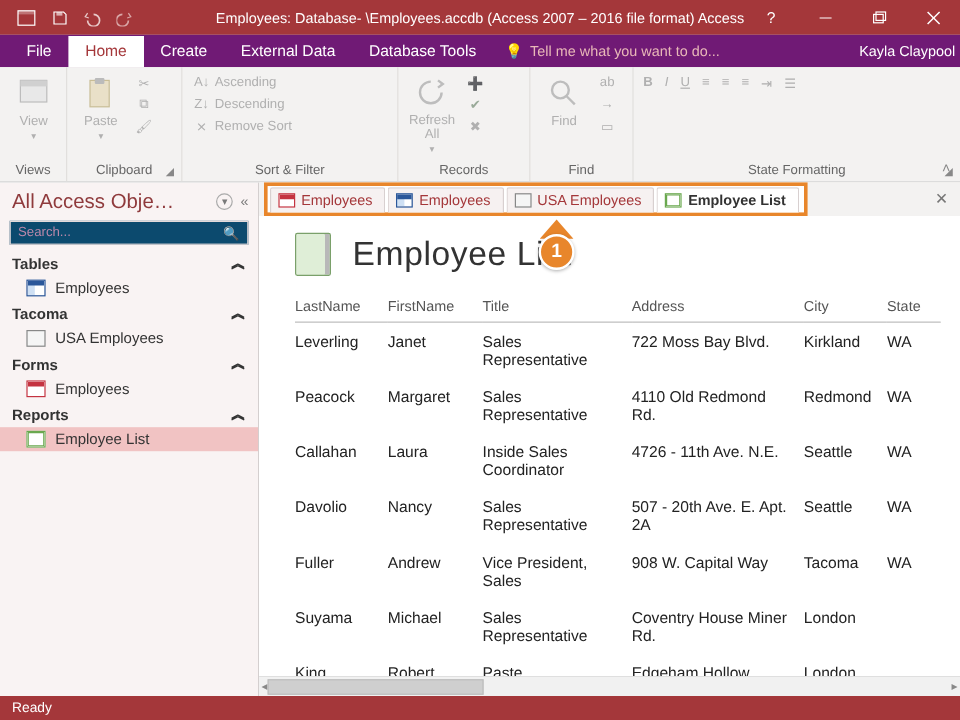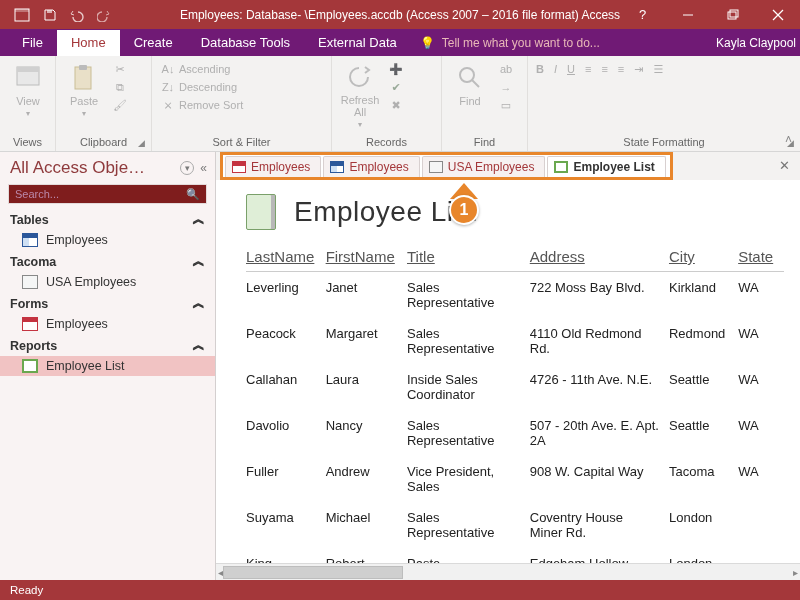--- a/index.html
+++ b/index.html
@@ -25,21 +25,21 @@
   .stack .row { display:flex; align-items:center; gap:4px; padding:1px 3px;}
   .stack .row .ic { width:14px;height:14px; display:inline-flex;align-items:center;justify-content:center;}
   .dim { color:#b0b0b0;}
   .collapse { position:absolute; right:8px; bottom:4px; color:#888; font-size:12px;}
   
   .workarea { display:flex; height: calc(600px - 29px - 27px - 96px - 20px); }
   .navpane { width:216px; background:#f9f3f3; border-right:1px solid #d4cfcf; display:flex; flex-direction:column; font-size:13px;}
   .navhead { display:flex; align-items:center; padding:6px 8px 4px 10px; color:#8f3a3c; font-size:17px; justify-content:space-between;}
   .navhead .txt { white-space:nowrap; overflow:hidden; text-overflow:ellipsis; max-width:150px; font-weight:400;}
   .navhead .ctrls { display:flex; gap:6px; color:#7a7a7a; font-size:12px;}
-  .navsearch { margin:2px 8px 4px; height:20px; background:#7f1d1d; border:1px solid #e4dada; display:flex; align-items:center; padding:0 6px; color:#b8a; font-size:11px; justify-content:space-between;}
+  .navsearch { margin:2px 8px 4px; height:20px; background:#0c4a6e; border:1px solid #e4dada; display:flex; align-items:center; padding:0 6px; color:#b8a; font-size:11px; justify-content:space-between;}
   .navgroup { padding:3px 10px 2px; font-size:12.5px; color:#333; font-weight:600; display:flex; justify-content:space-between; align-items:center;}
   .navitem { padding:3px 10px 3px 22px; display:flex; align-items:center; gap:8px; font-size:12.5px; color:#333;}
   .navitem.sel { background:#f1c3c3; }
   .objico { width:16px; height:14px; display:inline-block; border:1px solid; }
   .ico-table { border-color:#2b579a; background:linear-gradient(#fff,#fff); box-shadow: inset 0 4px 0 #2b579a, inset 6px 0 0 #cfe0f4;}
   .ico-query { border-color:#888; background:#f5f5f5; position:relative;}
   .ico-form  { border-color:#c43340; background:#fff; box-shadow: inset 0 4px 0 #c43340;}
   .ico-report{ border-color:#6aa84f; background:#fff; box-shadow: inset 0 0 0 1px #6aa84f;}
   
   .docs { flex:1; display:flex; flex-direction:column; }
@@ -47,21 +47,21 @@
   .doctabs-wrap { border:3px solid #e8862b; display:flex; height:28px; align-items:center; padding:0 4px 0 2px; gap:2px; background:#fff;}
   .doctab { display:flex; align-items:center; gap:5px; font-size:12px; padding:3px 10px 3px 6px; color:#a4373a; border:1px solid #d8d0d0; border-bottom:none; background:#f6f1f1; border-radius:2px 2px 0 0;}
   .doctab.active { background:#fff; color:#333; font-weight:600;}
   .doctabs .close { position:absolute; right:10px; top:6px; color:#777; font-size:13px;}
   .content { flex:1; background:#fff; overflow:auto; position:relative;}
   .report { padding:14px 16px 8px 30px;}
   .report-head { display:flex; align-items:center; gap:18px; margin-bottom:14px;}
   .report-head .notebook { width:30px;height:36px;border:1px solid #7aa06a;background:#dfeed7; box-shadow:-4px 0 0 #b8b8b8 inset; border-radius:2px;}
   .report-head h1 { font-size:28px; font-weight:400; color:#333; letter-spacing:0.5px;}
   table.rep { border-collapse:collapse; font-size:13px; color:#222; width:100%;}
-  table.rep th { text-align:left; font-weight:400; color:#555; padding:4px 10px 6px 0; border-bottom:1px solid #ccc; font-size:15px;text-decoration:underline;}
+  table.rep th { text-align:left; font-weight:400; color:#555; padding:4px 10px 6px 0; border-bottom:1px solid #ccc; font-size:12px;}
   table.rep td { padding:8px 10px 8px 0; vertical-align:top; border-bottom:0;}
   .callout { position:absolute; left:200px; top:-11px; width:36px; height:46px; }
   .callout .pin { width:0;height:0;border-left:14px solid transparent;border-right:14px solid transparent;border-bottom:16px solid #e8862b;margin:0 auto;}
   .callout .ball { width:30px;height:30px;border-radius:50%;background:#e8862b;border:2px solid #fff;color:#fff;display:flex;align-items:center;justify-content:center;font-weight:700;font-size:16px;margin:-4px auto 0;box-shadow:0 1px 3px rgba(0,0,0,0.3);}
   .hscroll { height:17px; background:#f1f1f1; border-top:1px solid #dadada; display:flex; align-items:center; justify-content:space-between; padding:0 2px; font-size:10px; color:#888;}
   .hscroll .thumb { height:13px; width:180px; background:#cfcfcf; border:1px solid #bdbdbd;}
   .statusbar { height:20px; background:#a4373a; color:#fff; font-size:11.5px; display:flex; align-items:center; padding:0 10px;}
   svg { display:block; }
 </style>
 </head>
@@ -114,22 +114,22 @@
           <line x1="11" y1="1" x2="1" y2="11" stroke="#fff" stroke-width="1.3"></line>
         </svg>
       </div>
   </div>
 </div>
 
 <div class="menubar">
   <div class="tab">File</div>
   <div class="tab active">Home</div>
   <div class="tab">Create</div>
+  <div class="tab">External Data</div>
   <div class="tab">Database Tools</div>
-  <div class="tab">External Data</div>
   <div class="tell">
     <span>💡</span>
     <span>Tell me what you want to do...</span>
   </div>
   <div class="user">Kayla Claypool</div>
 </div>
 
 <div class="ribbon">
   <div class="group" style="width:56px">
     <div class="big dim">

